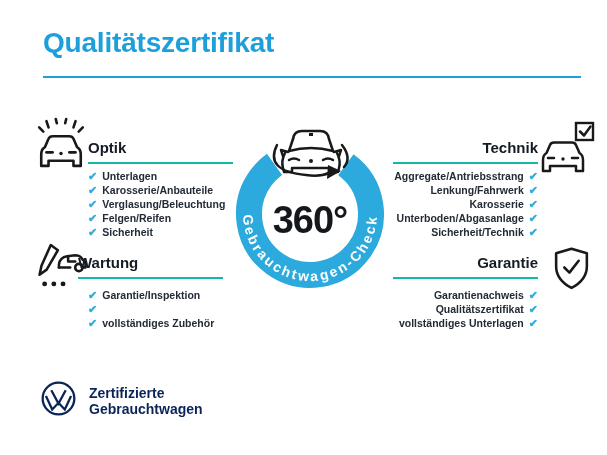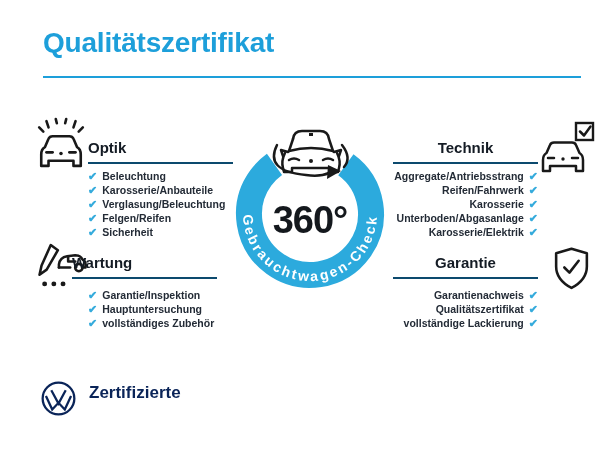--- a/index.html
+++ b/index.html
@@ -16,47 +16,47 @@
     font-size: 28px; font-weight: bold; color: #1d9fda; letter-spacing: -0.2px;
   }
   .title-rule {
     position: absolute; left: 33px; top: 76px; width: 538px; height: 2px;
     background: #1d9fda;
   }
   .icon-box { position: absolute; }
   .sec-head {
     position: absolute; width: 145px; font-size: 15px; font-weight: bold;
     color: #141b24; line-height: 19px; padding-bottom: 5px;
-    border-bottom: 2px solid #0c4a6e;
-  }
-  .sec-head.right { text-align: center; }
+    border-bottom: 2px solid #14b8a6;
+  }
+  .sec-head.right { text-align: right; }
   .items { position: absolute; list-style: none; }
   .items li {
     display: flex; align-items: center; gap: 5px; height: 14px;
     font-size: 10.5px; font-weight: bold; color: #232b36; white-space: nowrap;
   }
   .items.right li { flex-direction: row-reverse; }
   .check { color: #35abdc; font-size: 11px; line-height: 11px; }
   #optik-icon   { left: 26px;  top: 117px; }
   #optik-head   { left: 78px;  top: 138px; }
   #optik-list   { left: 78px;  top: 169px; }
   #technik-icon { left: 529px; top: 121px; }
   #technik-head { left: 383px; top: 138px; }
   #technik-list { left: 363px; top: 169px; width: 165px; }
   #wartung-icon { left: 27px;  top: 242px; }
-  #wartung-head { left: 62px;  top: 253px; }
+  #wartung-head { left: 68px;  top: 253px; }
   #wartung-list { left: 78px;  top: 288px; }
   #garantie-icon{ left: 543px; top: 247px; }
   #garantie-head{ left: 383px; top: 253px; }
   #garantie-list{ left: 358px; top: 288px; width: 170px; }
   #center-graphic { position: absolute; left: 200px; top: 95px; }
   #footer-logo { position: absolute; left: 31px; top: 381px; }
   .footer-text {
     position: absolute; left: 79px; top: 385px;
-    font-size: 17px; line-height: 16px; font-weight: bold; color: #0a2458;
+    font-size: 14px; line-height: 16px; font-weight: bold; color: #0a2458;
   }
   svg .ink { stroke: #191919; fill: none; stroke-width: 2.5; stroke-linecap: round; stroke-linejoin: round; }
   svg .ink-fill { fill: #191919; stroke: none; }
 </style>
 </head>
 <body>
 
 <div id="canvas">
 
   <div class="title">Qualitätszertifikat</div>
@@ -75,21 +75,21 @@
         <path d="M10,34 H16"></path>
           <path d="M32,34 H38"></path>
       </g>
       <circle class="ink-fill" cx="24" cy="35" r="1.7"></circle>
     </svg>
   </div>
   <div class="sec-head" id="optik-head">Optik</div>
   <ul class="items" id="optik-list">
       <li>
       <span class="check">✔</span>
-      <span>Beleuchtung</span>
+      <span>Unterlagen</span>
     </li>
       <li>
       <span class="check">✔</span>
       <span>Karosserie/Anbauteile</span>
     </li>
       <li>
       <span class="check">✔</span>
       <span>Verglasung/Beleuchtung</span>
     </li>
       <li>
@@ -115,33 +115,33 @@
     </svg>
   </div>
   <div class="sec-head right" id="technik-head">Technik</div>
   <ul class="items right" id="technik-list">
       <li>
       <span class="check">✔</span>
       <span>Aggregate/Antriebsstrang</span>
     </li>
       <li>
       <span class="check">✔</span>
-      <span>Reifen/Fahrwerk</span>
+      <span>Lenkung/Fahrwerk</span>
     </li>
       <li>
       <span class="check">✔</span>
       <span>Karosserie</span>
     </li>
       <li>
       <span class="check">✔</span>
       <span>Unterboden/Abgasanlage</span>
     </li>
       <li>
       <span class="check">✔</span>
-      <span>Karosserie/Elektrik</span>
+      <span>Sicherheit/Technik</span>
     </li>
     </ul>
 
   <div class="icon-box" id="wartung-icon">
     <svg width="50" height="47" viewBox="0 0 48 46">
       <g class="ink" stroke-width="2.3">
         <path d="M13,3 L20,8 L9,27 L2,32 L4,23 Z"></path>
         <path d="M21,25 V22 Q22,15 29,14 L37,13 Q42,13 44,17 L46.5,19.5 Q47,20.5 47,22 V25 H44.5"></path>
         <path d="M21,25 H32"></path>
         <circle cx="40.5" cy="25" r="3.6"></circle>
@@ -153,21 +153,20 @@
     </svg>
   </div>
   <div class="sec-head" id="wartung-head">Wartung</div>
   <ul class="items" id="wartung-list">
       <li>
       <span class="check">✔</span>
       <span>Garantie/Inspektion</span>
     </li>
       <li>
       <span class="check">✔</span>
-      <span>Hauptuntersuchung</span>
     </li>
       <li>
       <span class="check">✔</span>
       <span>vollständiges Zubehör</span>
     </li>
     </ul>
 
   <div class="icon-box" id="garantie-icon">
     <svg width="37" height="43" viewBox="0 0 36 42">
       <path class="ink" stroke-width="2.5" d="M18,1.8 L33,6 V19 Q33,32 18,40 Q3,32 3,19 V6 Z"></path>
@@ -179,21 +178,21 @@
       <li>
       <span class="check">✔</span>
       <span>Garantienachweis</span>
     </li>
       <li>
       <span class="check">✔</span>
       <span>Qualitätszertifikat</span>
     </li>
       <li>
       <span class="check">✔</span>
-      <span>vollständige Lackierung</span>
+      <span>vollständiges Unterlagen</span>
     </li>
     </ul>
 
   <svg id="center-graphic" width="200" height="215" viewBox="0 0 200 215">
     <defs>
       <path id="ringTextPath" d="M 39.3,90.7 A 67,67 0 1 0 160.7,90.7" fill="none"></path>
     </defs>
 
     <circle cx="100" cy="119" r="61" fill="none" stroke="#2caadd" stroke-width="26" stroke-dasharray="306.6 76.7" transform="rotate(306 100 119)"></circle>
 
@@ -224,15 +223,16 @@
 
   <svg id="footer-logo" width="35" height="35" viewBox="0 0 34 34">
     <g fill="none" stroke="#0a2458" stroke-width="2.2" stroke-linejoin="miter">
       <circle cx="17" cy="17" r="15.4"></circle>
       <path d="M10,9 L17,22 L24,9"></path>
       <path d="M4.8,14.5 L10.9,27.6 L17,21.2 L23.1,27.6 L29.2,14.5"></path>
     </g>
   </svg>
   <div class="footer-text">
     <div>Zertifizierte</div>
+    <div>Gebrauchtwagen</div>
   </div>
 
 </div>
 
 </body></html>

